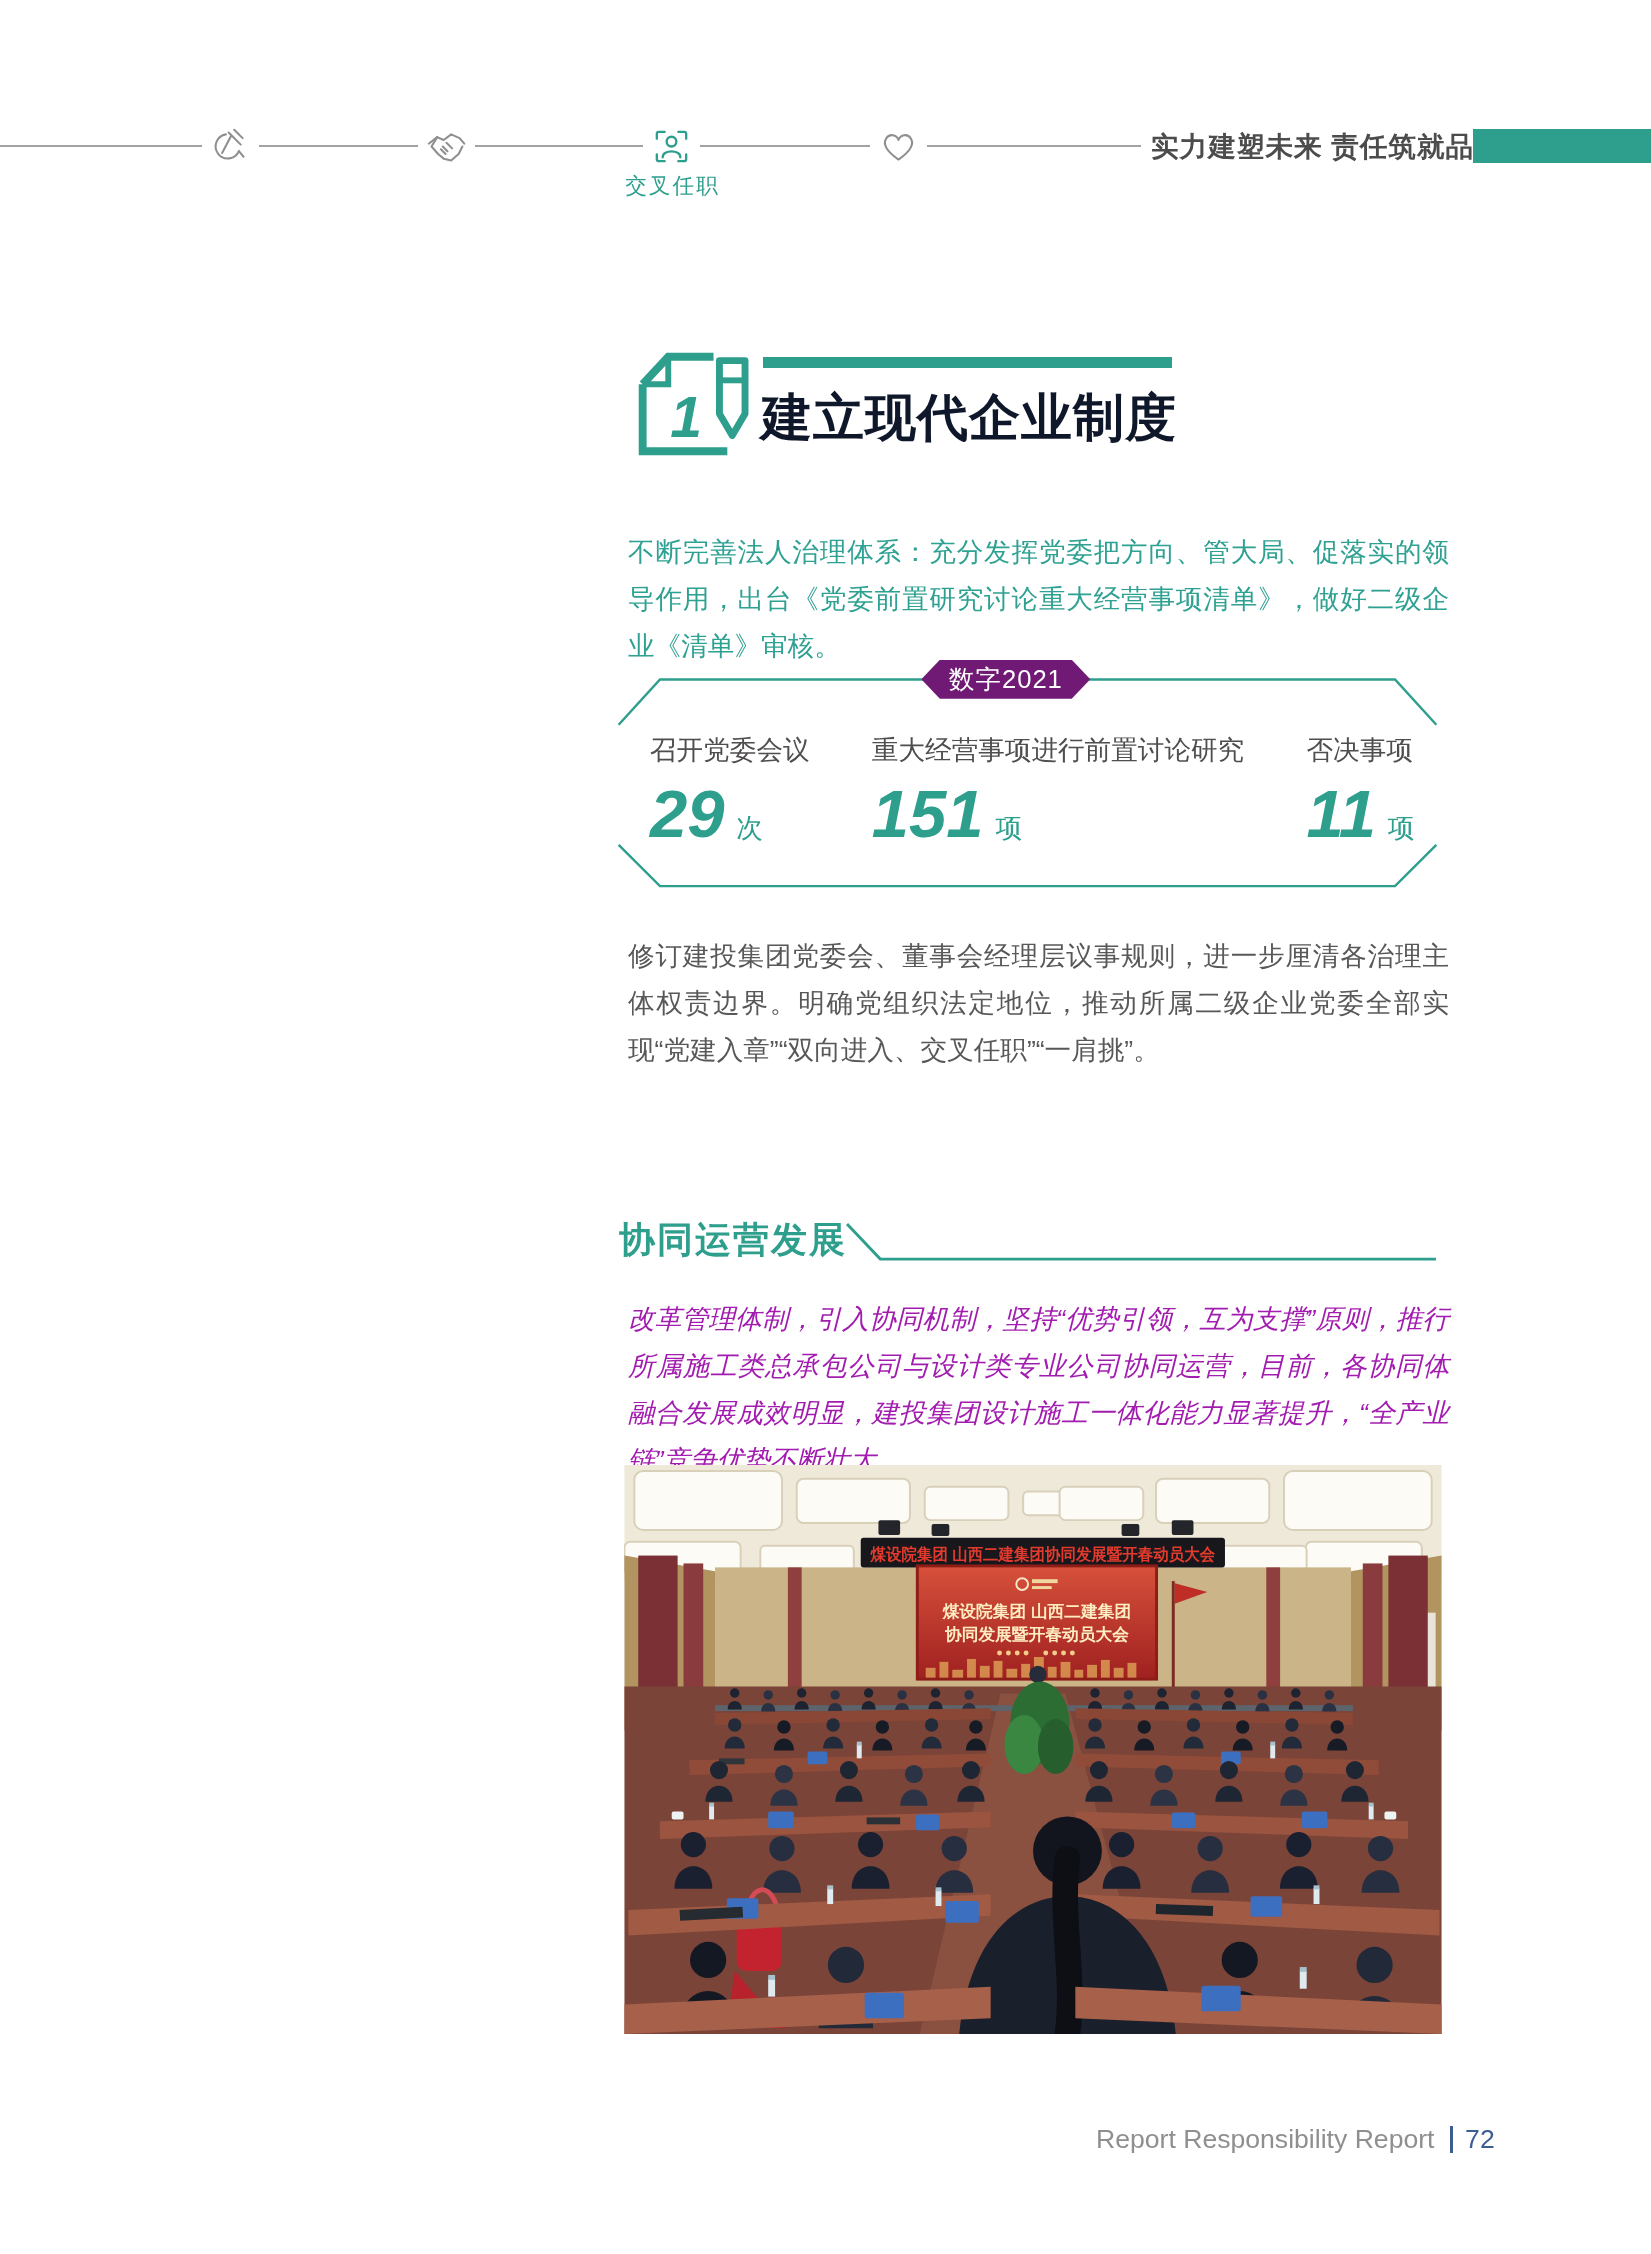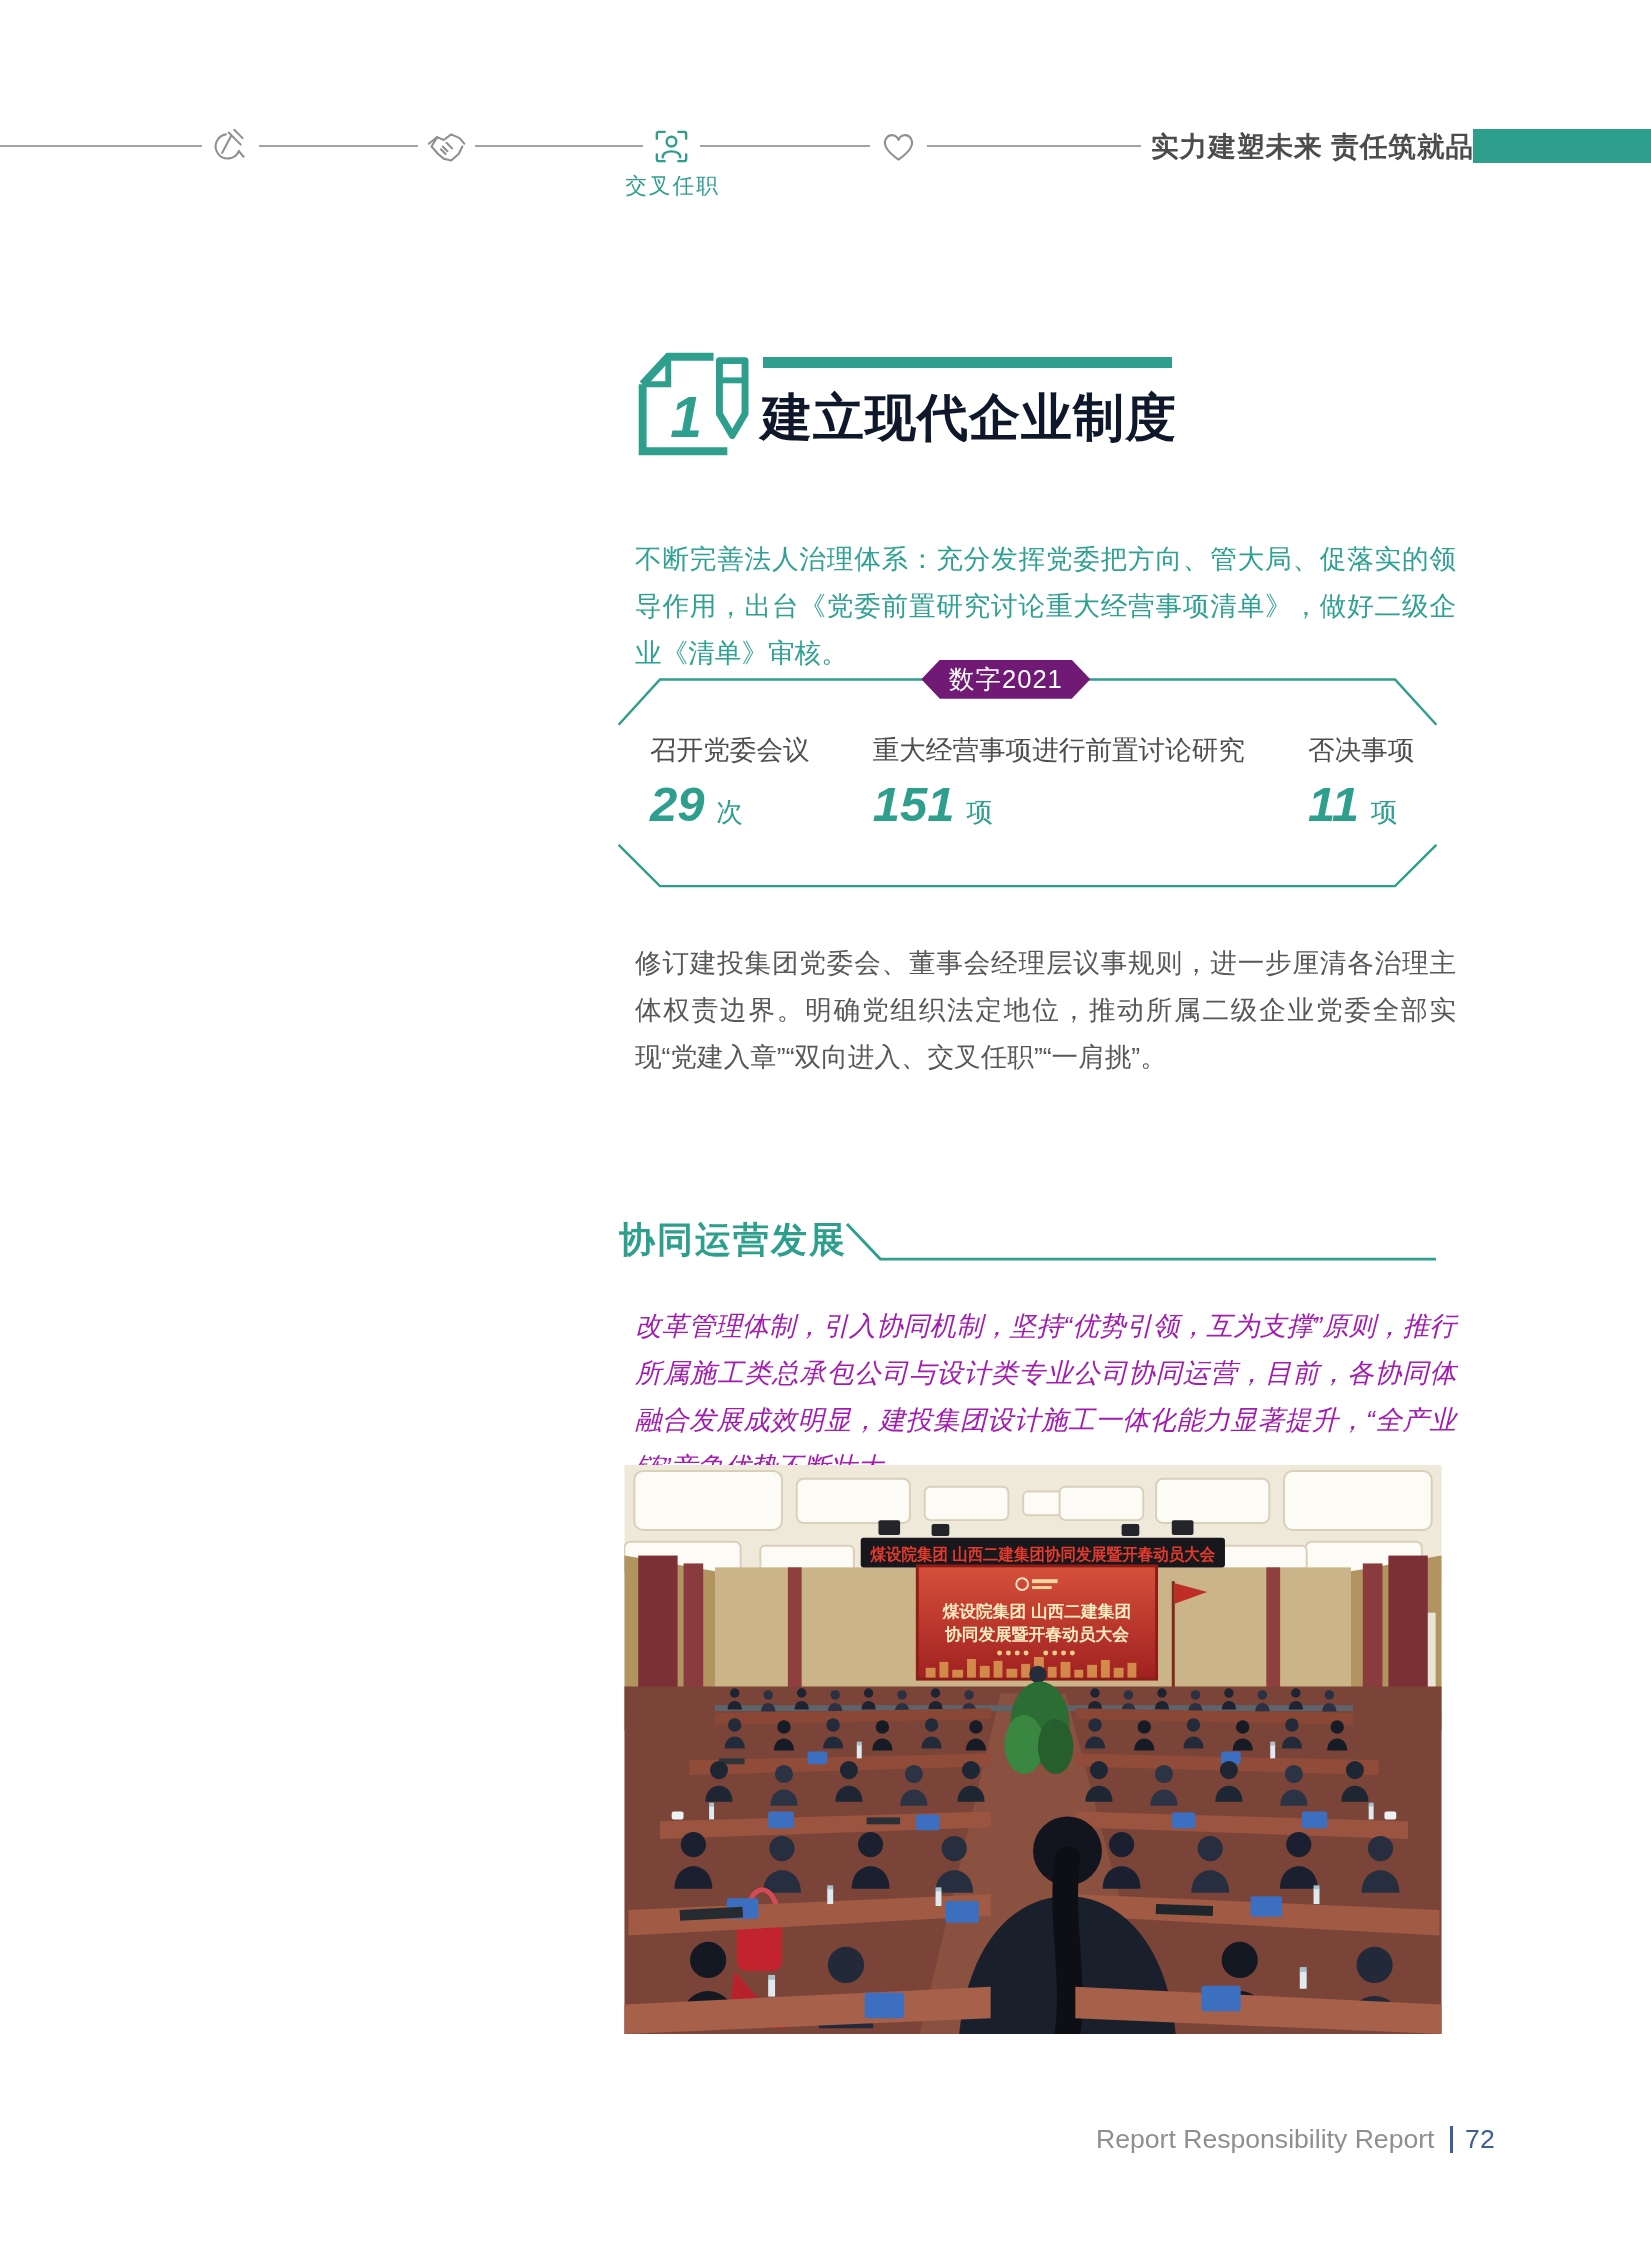--- a/index.html
+++ b/index.html
@@ -15,35 +15,35 @@
   .slogan{position:absolute;left:1151px;top:128px;font-size:27.6px;color:#4c4c4c;
           font-weight:600;letter-spacing:1px;white-space:nowrap;}
   .corner-block{position:absolute;left:1473px;top:129px;width:179px;height:34px;background:#2e9e8d;}
   
   .section-icon{position:absolute;left:619px;top:339px;}
   .title-bar{position:absolute;left:763px;top:357px;width:409px;height:10.8px;background:#2e9e8d;}
   .section-title{position:absolute;left:761px;top:384px;font-size:51px;font-weight:bold;
                  color:#0f172a;letter-spacing:1px;white-space:nowrap;}
   
   .para{position:absolute;left:619px;width:821px;font-size:26.6px;line-height:47px;
-        text-align:justify;margin:16px;}
+        text-align:justify;margin:9px;}
   .para-teal{color:#2fa192;top:520px;}
   .para-g1{color:#595757;top:924px;}
   .para-g2{color:#a21caf;top:1287px;font-style:italic;}
   
   .stats{position:absolute;left:616px;top:648px;width:823px;height:246px;}
   .stats svg.borders{position:absolute;left:0;top:0;}
   .stats-badge{position:absolute;left:calc(50% - 21.7px);top:11.8px;transform:translateX(-50%);
                width:169px;height:39px;background:#701a75;color:#fff;font-size:25.6px;
                line-height:39px;text-align:center;letter-spacing:1px;
                clip-path:polygon(11% 0,89% 0,100% 50%,89% 100%,11% 100%,0 50%);}
   .stat-row{position:absolute;left:34px;right:24.6px;top:74px;display:flex;justify-content:space-between;margin-top:10px;}
   .stat-label{font-size:26.6px;color:#4f4d4d;margin-bottom:11.8px;}
   .stat-line{display:flex;align-items:baseline;}
-  .stat-value{color:#2e9e8d;font-size:49px;font-weight:bold;font-style:italic;line-height:1;}
+  .stat-value{color:#2e9e8d;font-size:67px;font-weight:bold;font-style:italic;line-height:1;}
   .stat-unit{color:#2e9e8d;font-size:26.6px;margin-left:11.8px;}
   
   .sub-title{position:absolute;left:619px;top:1216px;font-size:36px;font-weight:bold;
              color:#2e9e8d;letter-spacing:2px;white-space:nowrap;}
   .sub-rule{position:absolute;left:839px;top:1220px;}
   
   .photo{position:absolute;left:624px;top:1465px;width:818px;height:569px;}
   .photo svg{display:block;}
   
   .footer{position:absolute;left:1096px;top:2124px;display:flex;align-items:center;}

